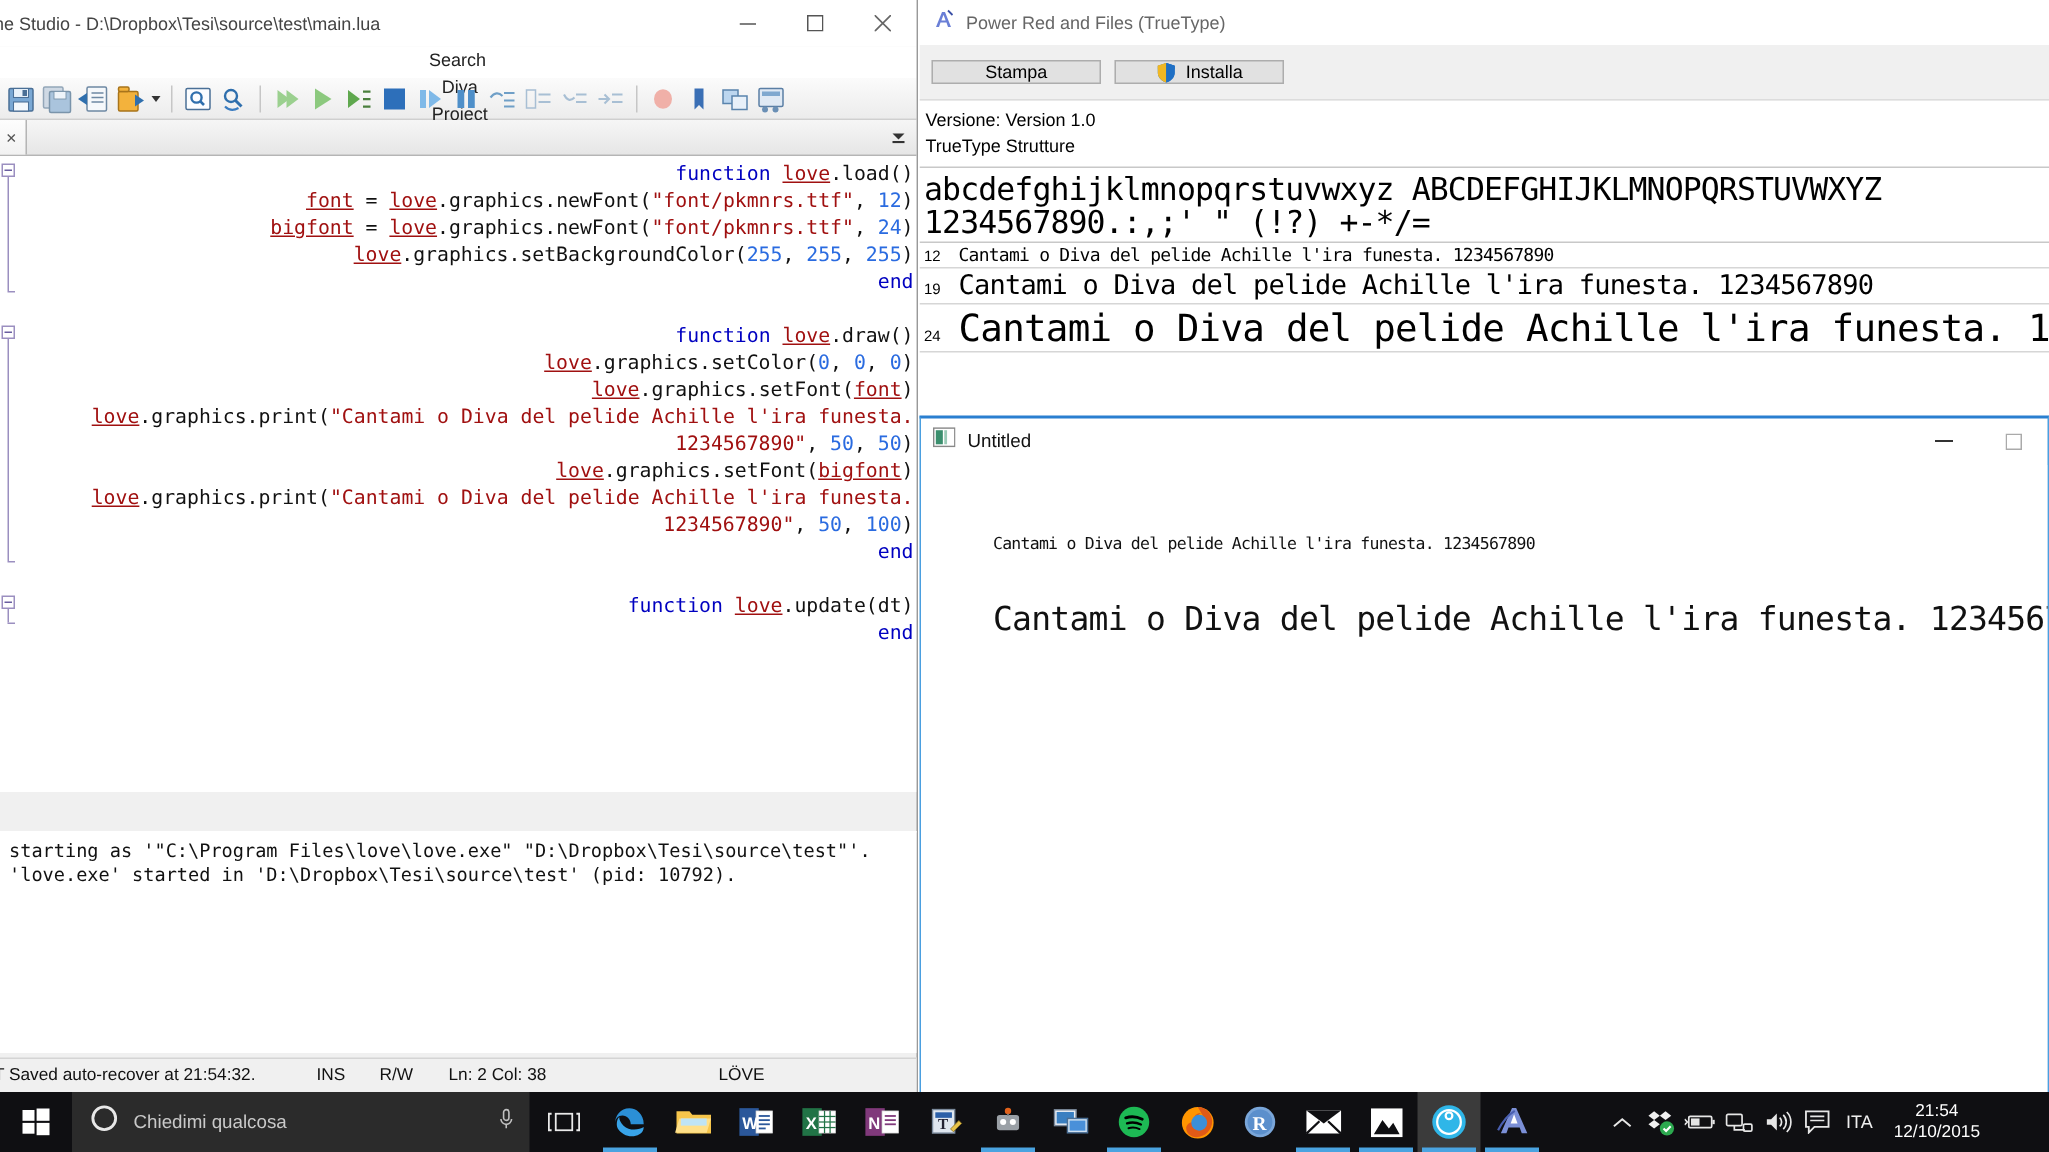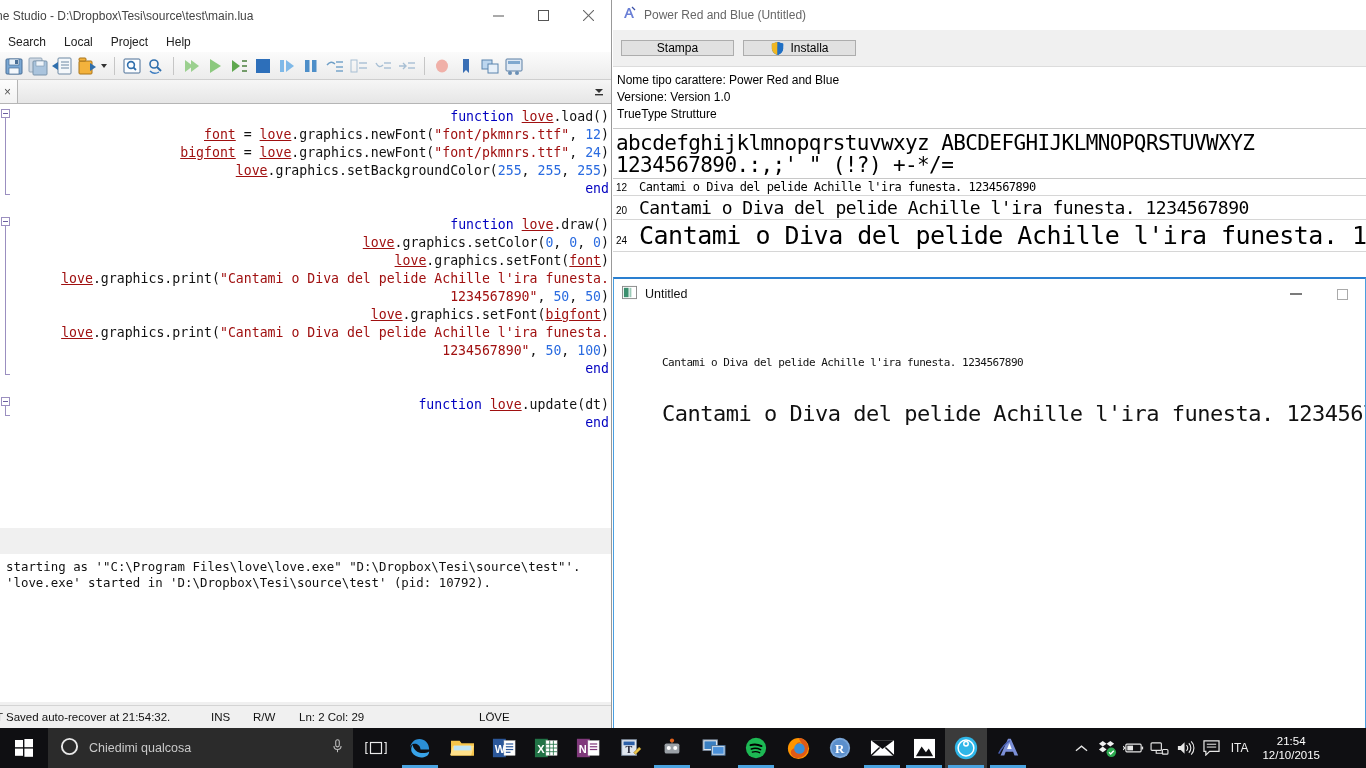--- a/index.html
+++ b/index.html
@@ -30,21 +30,21 @@
   }
   .wincontrols { position: absolute; right: 0; top: 0; height: 31px; display: flex; }
   .wc-btn {
     width: 45px; height: 31px; display: flex; align-items: center; justify-content: center;
     color: #555;
   }
   .wc-btn svg { display: block; }
 
   #zbs-menubar {
     height: 21px; background: #ffffff; display: flex; align-items: center;
-    padding-left: 2px; gap: 0px;
+    padding-left: 2px; gap: 0px; flex-direction: column;
   }
   .menu-item {
     font-size: 12px; color: #222; padding: 2px 9px; white-space: nowrap;
   }
   .menu-item:first-child { padding-left: 6px; }
 
   #zbs-toolbar {
     height: 28px; background: linear-gradient(#fbfbfb, #ececec);
     border-bottom: 1px solid #cfcfcf;
     display: flex; align-items: center; padding-left: 3px; gap: 2px;
@@ -227,21 +227,21 @@
           <svg width="11" height="11">
               <line x1="0" y1="0" x2="11" y2="11" stroke="#666" stroke-width="1.1"></line>
               <line x1="11" y1="0" x2="0" y2="11" stroke="#666" stroke-width="1.1"></line>
             </svg>
         </div>
       </div>
     </div>
 
     <div id="zbs-menubar">
       <span class="menu-item">Search</span>
-      <span class="menu-item">Local</span>
+      <span class="menu-item">Diva</span>
       <span class="menu-item">Project</span>
       <span class="menu-item">Help</span>
     </div>
 
     <div id="zbs-toolbar">
 
       <span class="tb-icon">
         <svg width="22" height="22" viewBox="0 0 22 22">
           <rect x="3" y="4" width="16" height="15" rx="1" fill="#7aa8d4" stroke="#4a6f96"></rect>
           <rect x="6" y="4" width="10" height="6" fill="#e9f2fa" stroke="#4a6f96" stroke-width="0.7"></rect>
@@ -411,70 +411,69 @@
     </div>
 
 
     <div id="zbs-console">starting as '"C:\Program Files\love\love.exe" "D:\Dropbox\Tesi\source\test"'.
 'love.exe' started in 'D:\Dropbox\Tesi\source\test' (pid: 10792).</div>
 
     <div id="zbs-statusbar">
       <span class="sb-cell" style="width:215px; padding-left:0px; margin-left:-4px;">T Saved auto-recover at 21:54:32.</span>
       <span class="sb-cell" style="width:42px;">INS</span>
       <span class="sb-cell" style="width:46px;">R/W</span>
-      <span class="sb-cell" style="width:180px;">Ln: 2 Col: 29</span>
+      <span class="sb-cell" style="width:180px;">Ln: 2 Col: 38</span>
       <span class="sb-cell">LÖVE</span>
     </div>
   </div>
 
   <div id="fontwin">
     <div id="fw-title">
       <span>
         <svg width="16" height="16" viewBox="0 0 16 16">
           <path d="M3 13 L7 3 L9 3 L13 13 L11 13 L10 10 L6 10 L5 13 Z" fill="#6a7fd6"></path>
           <path d="M6.6 8.6 L8 4.8 L9.4 8.6 Z" fill="#fff"></path>
           <path d="M11 2 L14 5" stroke="#3a4fa6" stroke-width="1.2"></path>
         </svg>
       </span>
-      <span id="fw-title-text">Power Red and Blue (Untitled)</span>
+      <span id="fw-title-text">Power Red and Files (TrueType)</span>
     </div>
     <div id="fw-toolbar">
       <div class="fw-btn">
         <span>Stampa</span>
       </div>
       <div class="fw-btn">
         <span>
           <svg width="15" height="15" viewBox="0 0 16 16">
             <path d="M8 1 L14 3 V8 C14 11.5 11 14 8 15 C5 14 2 11.5 2 8 V3 Z" fill="#1f6fc4"></path>
             <path d="M8 1 L2 3 V8 C2 11.5 5 14 8 15 Z" fill="#f0b723"></path>
             <path d="M8 1 L14 3 V8 C14 11.5 11 14 8 15 Z" fill="#1f6fc4"></path>
             <path d="M8 1 L2 3 V5.5 H8 Z" fill="#f0b723"></path>
             <path d="M8 1 L14 3 V5.5 H8 Z" fill="#1f6fc4"></path>
           </svg>
         </span>
         <span>Installa</span>
       </div>
     </div>
     <div id="fw-meta">
-      <div class="fw-meta-line">Nome tipo carattere: Power Red and Blue</div>
       <div class="fw-meta-line">Versione: Version 1.0</div>
       <div class="fw-meta-line">TrueType Strutture</div>
     </div>
     <div id="fw-rule"></div>
     <div id="fw-alpha">
       <div class="alpha-line">abcdefghijklmnopqrstuvwxyz ABCDEFGHIJKLMNOPQRSTUVWXYZ</div>
       <div class="alpha-line">1234567890.:,;' " (!?) +-*/=</div>
     </div>
     <div>
       <div class="sample-row">
         <span class="sample-size">12</span>
         <span class="sample-text" style="font-size:12px;">Cantami o Diva del pelide Achille l'ira funesta. 1234567890</span>
       </div>
       <div class="sample-row">
-        <span class="sample-size">20</span>
+        <span class="sample-size">19</span>
         <span class="sample-text" style="font-size:18px;">Cantami o Diva del pelide Achille l'ira funesta. 1234567890</span>
       </div>
       <div class="sample-row">
         <span class="sample-size">24</span>
         <span class="sample-text" style="font-size:25px;">Cantami o Diva del pelide Achille l'ira funesta. 1234567890</span>
       </div>
     </div>
   </div>
 
   <div id="lovewin">

